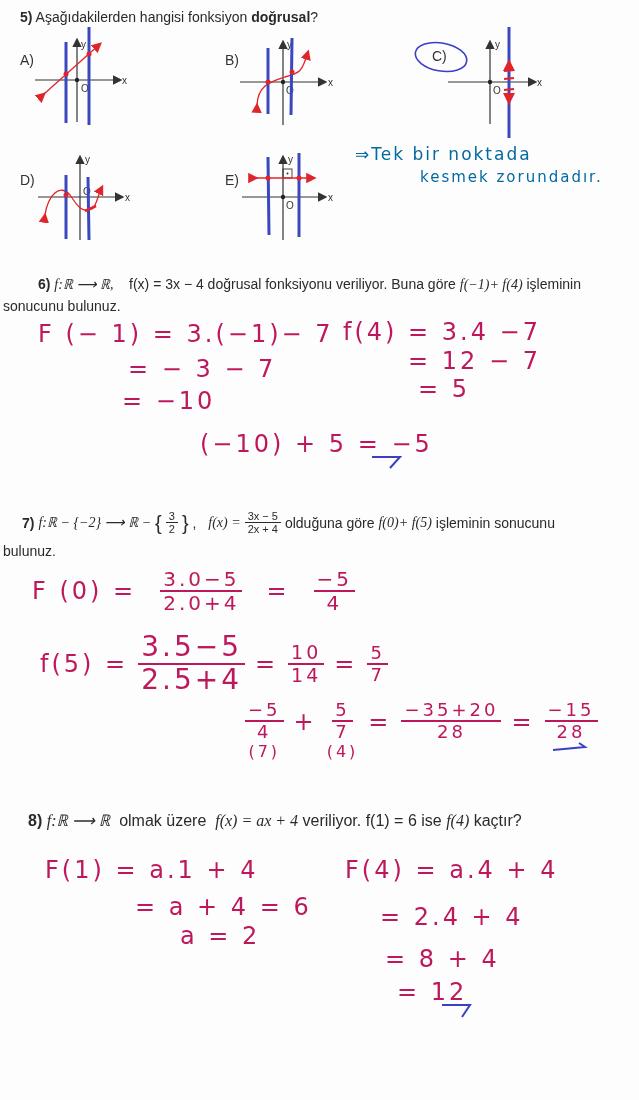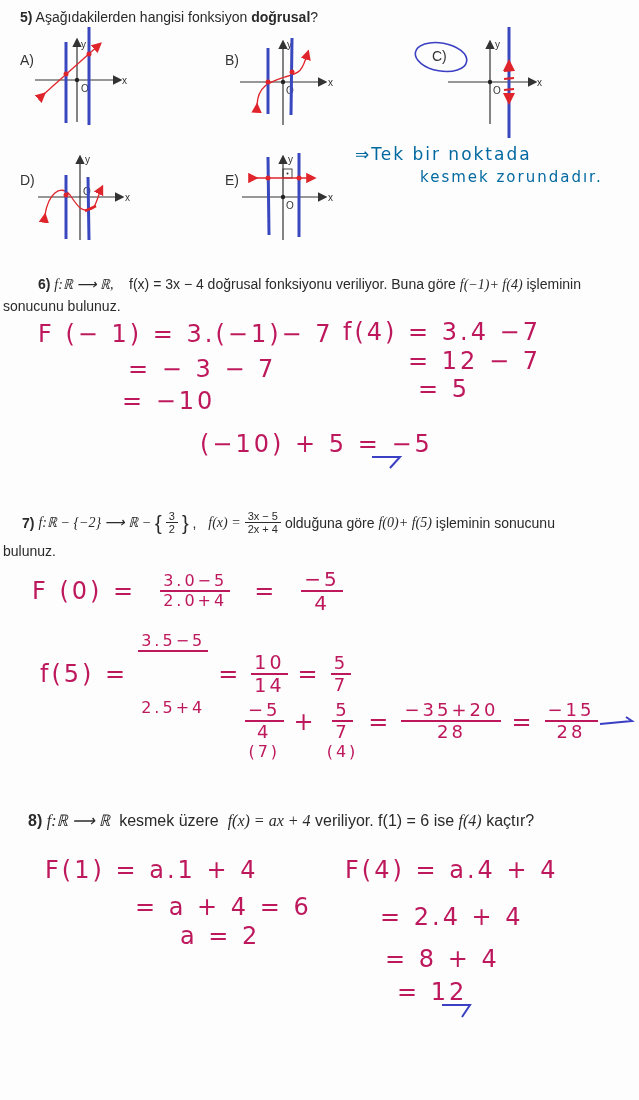--- a/index.html
+++ b/index.html
@@ -153,34 +153,34 @@
       <span class="den">2x + 4</span>
     </span>
   <span>olduğuna göre</span>
   <span class="math">f(0)+ f(5)</span>
   <span>işleminin sonucunu</span>
 </div>
 <div class="abs q-text" style="left:3px; top:542px;text-align:right;">bulunuz.</div>
 
 <div class="abs hw" style="left:32px; top:568px; display:flex; align-items:center; gap:24px;">
   <span>F (0) =</span>
-  <span class="frac" style="font-size:16px;">
+  <span class="frac" style="font-size:20px;">
       <span class="num">3.0−5</span>
       <span class="den">2.0+4</span>
     </span>
   <span>=</span>
   <span class="frac" style="font-size:20px;">
       <span class="num">−5</span>
       <span class="den">4</span>
     </span>
 </div>
 
 <div class="abs hw" style="left:40px; top:632px; display:flex; align-items:center; gap:10px;">
   <span>f(5) =</span>
-  <span class="frac" style="font-size:16px;gap:47px;">
+  <span class="frac" style="font-size:28px;">
       <span class="num">3.5−5</span>
       <span class="den">2.5+4</span>
     </span>
   <span>=</span>
   <span class="frac" style="font-size:19px;">
       <span class="num">10</span>
       <span class="den">14</span>
     </span>
   <span>=</span>
   <span class="frac" style="font-size:18px;">
@@ -204,35 +204,35 @@
         <span class="den">7</span>
       </span>
     <span style="font-size:16px;">(4)</span>
   </span>
   <span style="margin-top:8px;">=</span>
   <span class="frac" style="font-size:18px;">
       <span class="num">−35+20</span>
       <span class="den">28</span>
     </span>
   <span style="margin-top:8px;">=</span>
-  <span style="display:flex; align-items:center;">
+  <span style="display:flex; flex-direction:column; align-items:center;">
     <span class="frac" style="font-size:18px;">
         <span class="num">−15</span>
         <span class="den">28</span>
       </span>
     <svg width="40" height="10">
         <path d="M2,8 L34,5 L28,1" stroke="#3b3fc4" stroke-width="2" fill="none"></path>
       </svg>
   </span>
 </div>
 
 <div class="abs q-text" style="left:28px; top:812px; font-size:16px;">
   <b>8)</b>
   <span class="math">f:ℝ ⟶ ℝ</span>&nbsp;
-  <span>kesmek üzere</span>&nbsp;
+  <span>olmak üzere</span>&nbsp;
   <span class="math">f(x) = ax + 4</span>
   <span>veriliyor. f(1) = 6 ise</span>
   <span class="math">f(4)</span>
   <span>kaçtır?</span>
 </div>
 
 <div class="abs hw" style="left:45px; top:856px;text-align:right;">F(1) = a.1 + 4</div>
 <div class="abs hw" style="left:135px; top:893px;">= a + 4 = 6</div>
 <div class="abs hw" style="left:180px; top:922px;">a = 2</div>
 <div class="abs hw" style="left:345px; top:856px;">F(4) = a.4 + 4</div>

